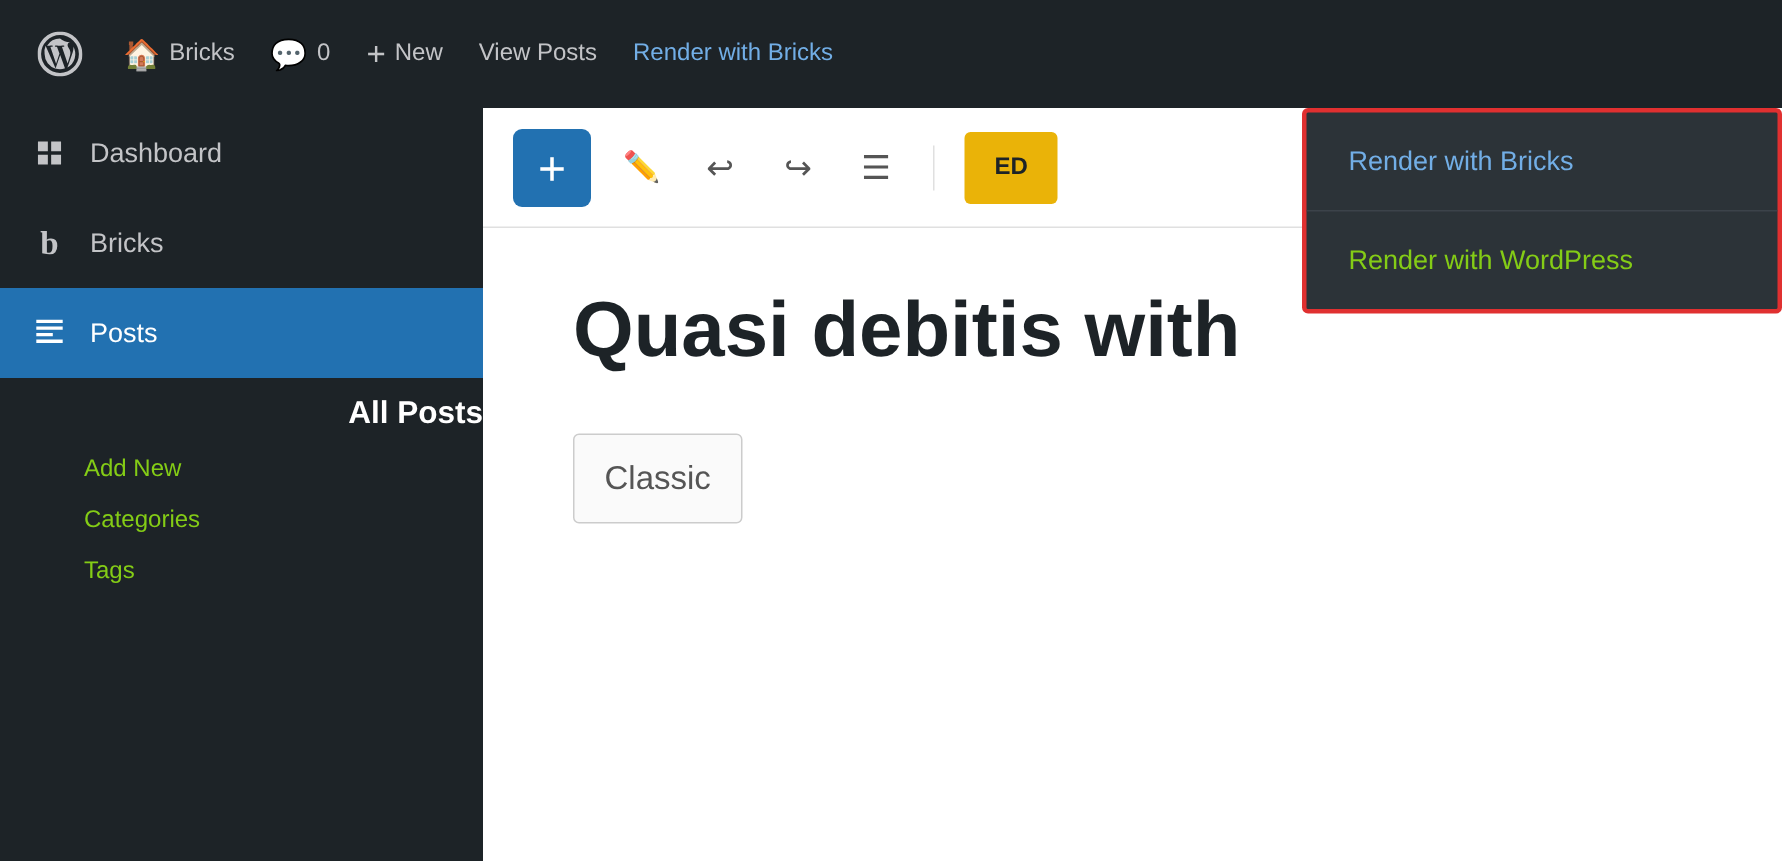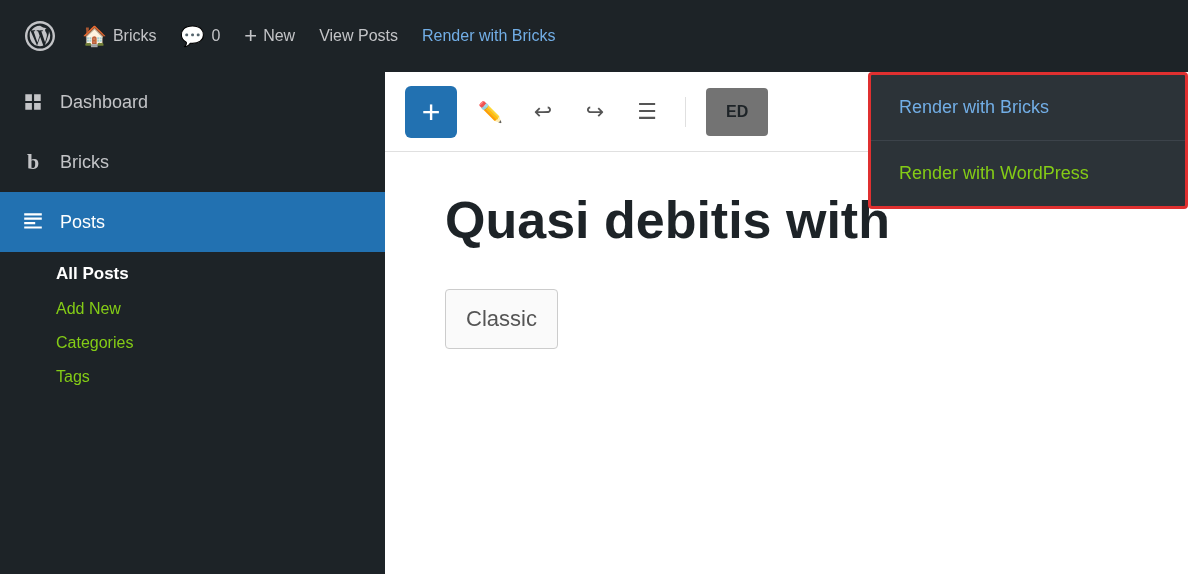--- a/index.html
+++ b/index.html
@@ -43,21 +43,21 @@
 
     
     .main-layout {
       display: flex;
       flex: 1;
       overflow: hidden;
     }
 
     
     .sidebar {
-      width: 385px;
+      width: 322px;
       background: #1d2327;
       flex-shrink: 0;
       overflow: hidden;
       display: flex;
       flex-direction: column;
     }
     .sidebar-item {
       display: flex;
       align-items: center;
       gap: 14px;
@@ -95,21 +95,21 @@
       padding: 4px 0 4px 56px;
       display: flex;
       flex-direction: column;
     }
     .sidebar-submenu-item {
       color: #84cc16;
       font-size: 16px;
       padding: 8px 0;
       cursor: pointer;
     }
-    .sidebar-submenu-item.bold { font-weight: 700; color: #fff; font-size: 17px; }
+    .sidebar-submenu-item.bold { font-weight: 700; color: #fff; font-size: 21px; text-align: right; }
 
     
     .content-area {
       flex: 1;
       background: #fff;
       display: flex;
       flex-direction: column;
       overflow: hidden;
     }
 
@@ -137,21 +137,21 @@
       width: 36px; height: 36px;
       display: flex; align-items: center; justify-content: center;
       color: #555;
       font-size: 20px;
       cursor: pointer;
     }
     .toolbar-separator { width: 1px; height: 30px; background: #e0e0e0; margin: 0 4px; }
 
     .edit-btn {
       height: 48px;
-      background: #737373;
+      background: #eab308;
       border: none;
       padding: 0 20px;
       font-size: 16px;
       font-weight: 600;
       color: #1d2327;
       cursor: pointer;
       border-radius: 4px;
       display: flex; align-items: center;
     }
 

